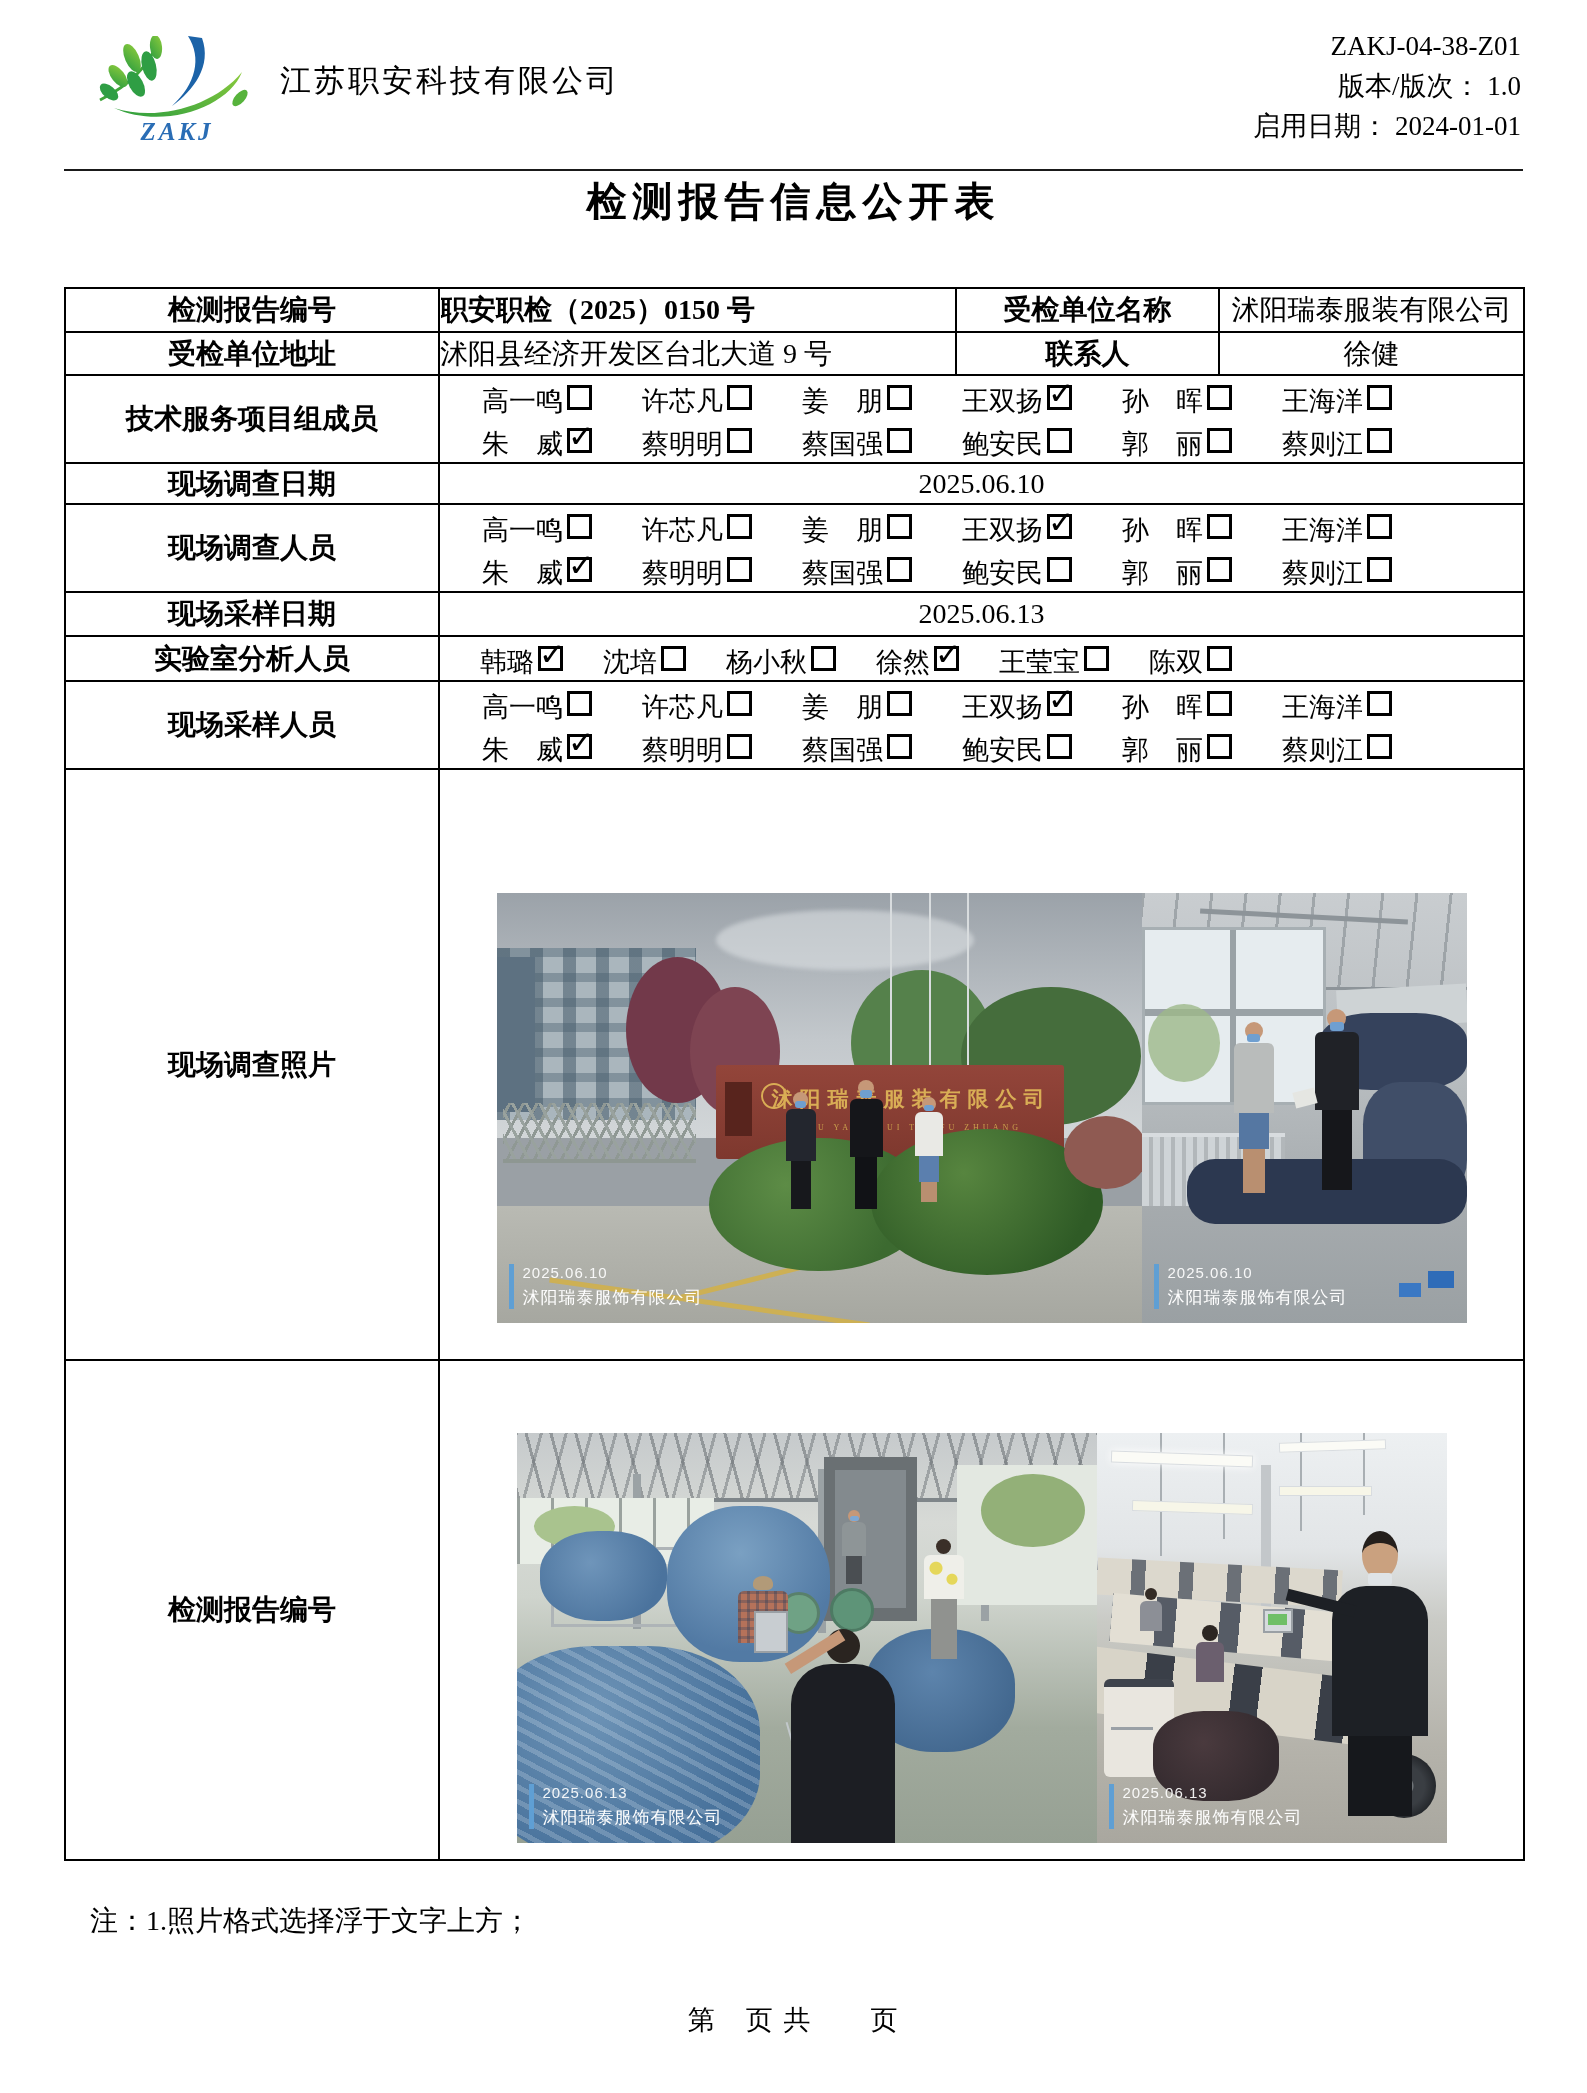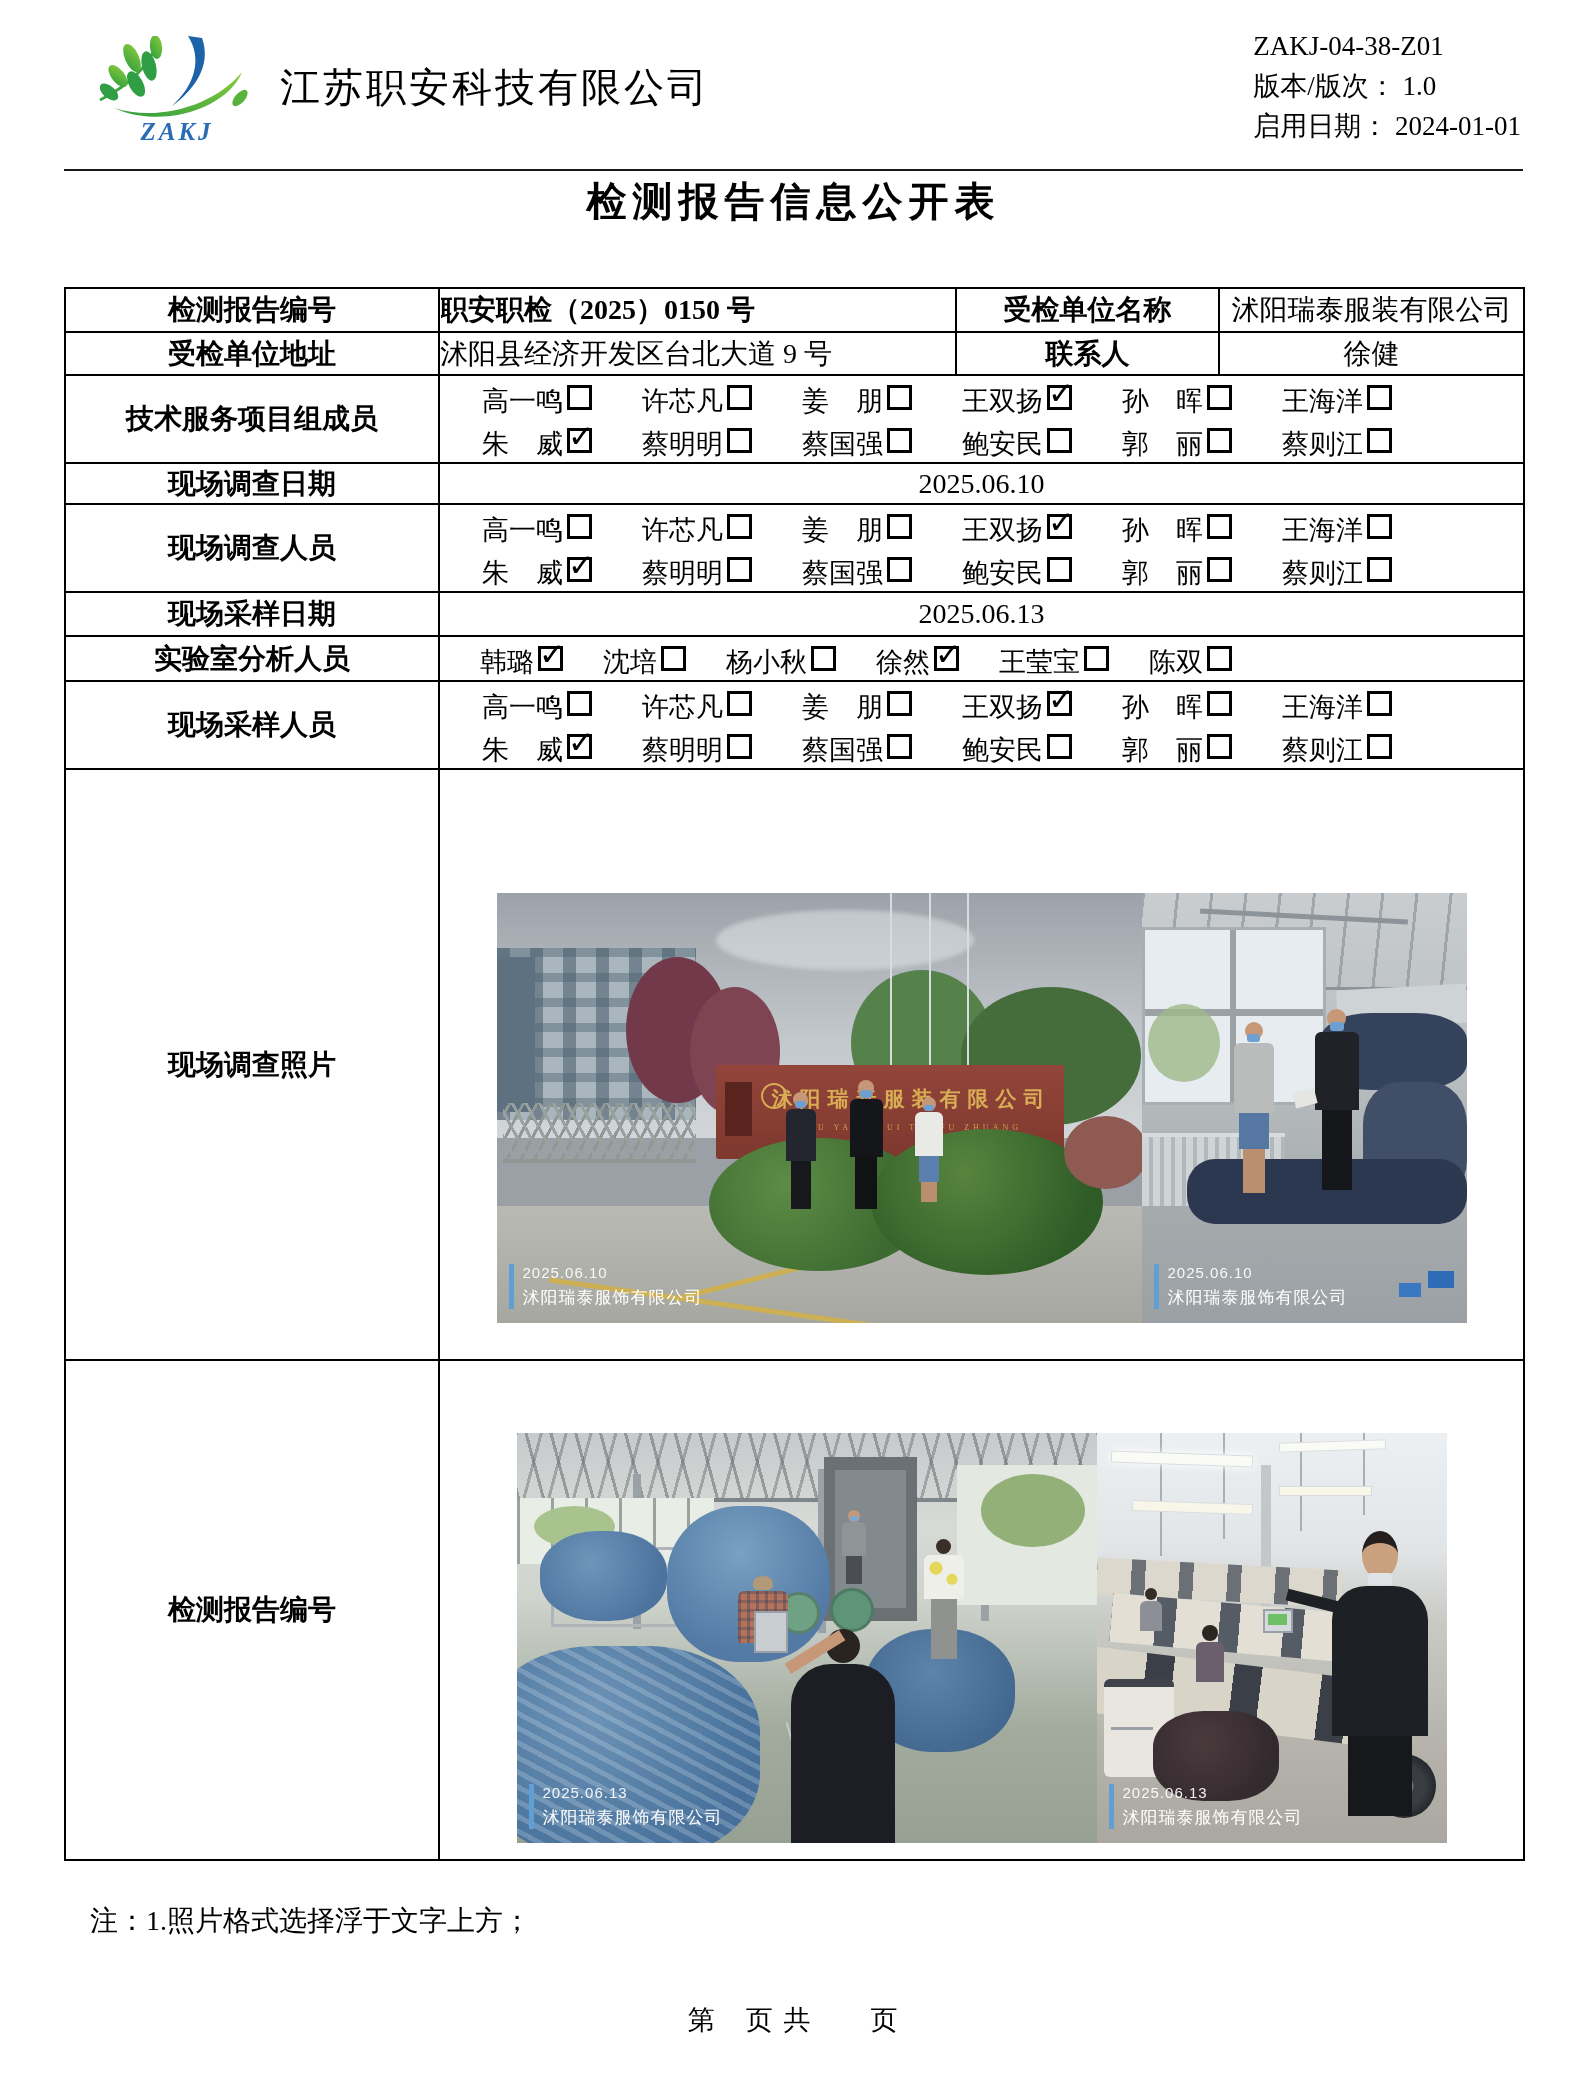--- a/index.html
+++ b/index.html
@@ -8,22 +8,22 @@
     font-family:"Liberation Serif", serif; color:#000;
     overflow:hidden;
   }
   
   .header { position:absolute; left:64px; top:0; width:1459px; height:170px; }
   .header-rule { position:absolute; left:64px; top:169px; width:1459px; height:0; border-top:2.5px solid #1a1a1a; }
   .logo { position:absolute; left:28px; top:36px; width:170px; height:104px; }
   .logo-art { width:170px; height:82px; display:block; }
   .logo-zakj { position:absolute; left:0; top:82px; width:170px; text-align:center;
     font-style:italic; font-weight:bold; font-size:25px; letter-spacing:3px; color:#2a6db5; }
-  .co-name { position:absolute; left:216px; top:60px; font-size:40px; letter-spacing:3px; }
-  .hdr-right { position:absolute; right:2px; top:26px; font-size:27px; line-height:40px; }
+  .co-name { position:absolute; left:216px; top:60px; font-size:31px; letter-spacing:3px; }
+  .hdr-right { position:absolute; right:2px; top:26px; text-align:right; font-size:27px; line-height:40px; }
   
   .title { position:absolute; left:0; top:174px; width:100%; text-align:center;
     font-size:40px; font-weight:bold; letter-spacing:6px; }
   
   table.main { position:absolute; left:64px; top:287px; width:1459px;
     border-collapse:collapse; table-layout:fixed; }
   table.main td { border:2px solid #000; font-size:28px; padding:0; vertical-align:middle; overflow:hidden; }
   td.lbl { font-weight:bold; text-align:center; }
   td.val-left { text-align:left; padding-left:12px; }
   td.val-center { text-align:center; }

